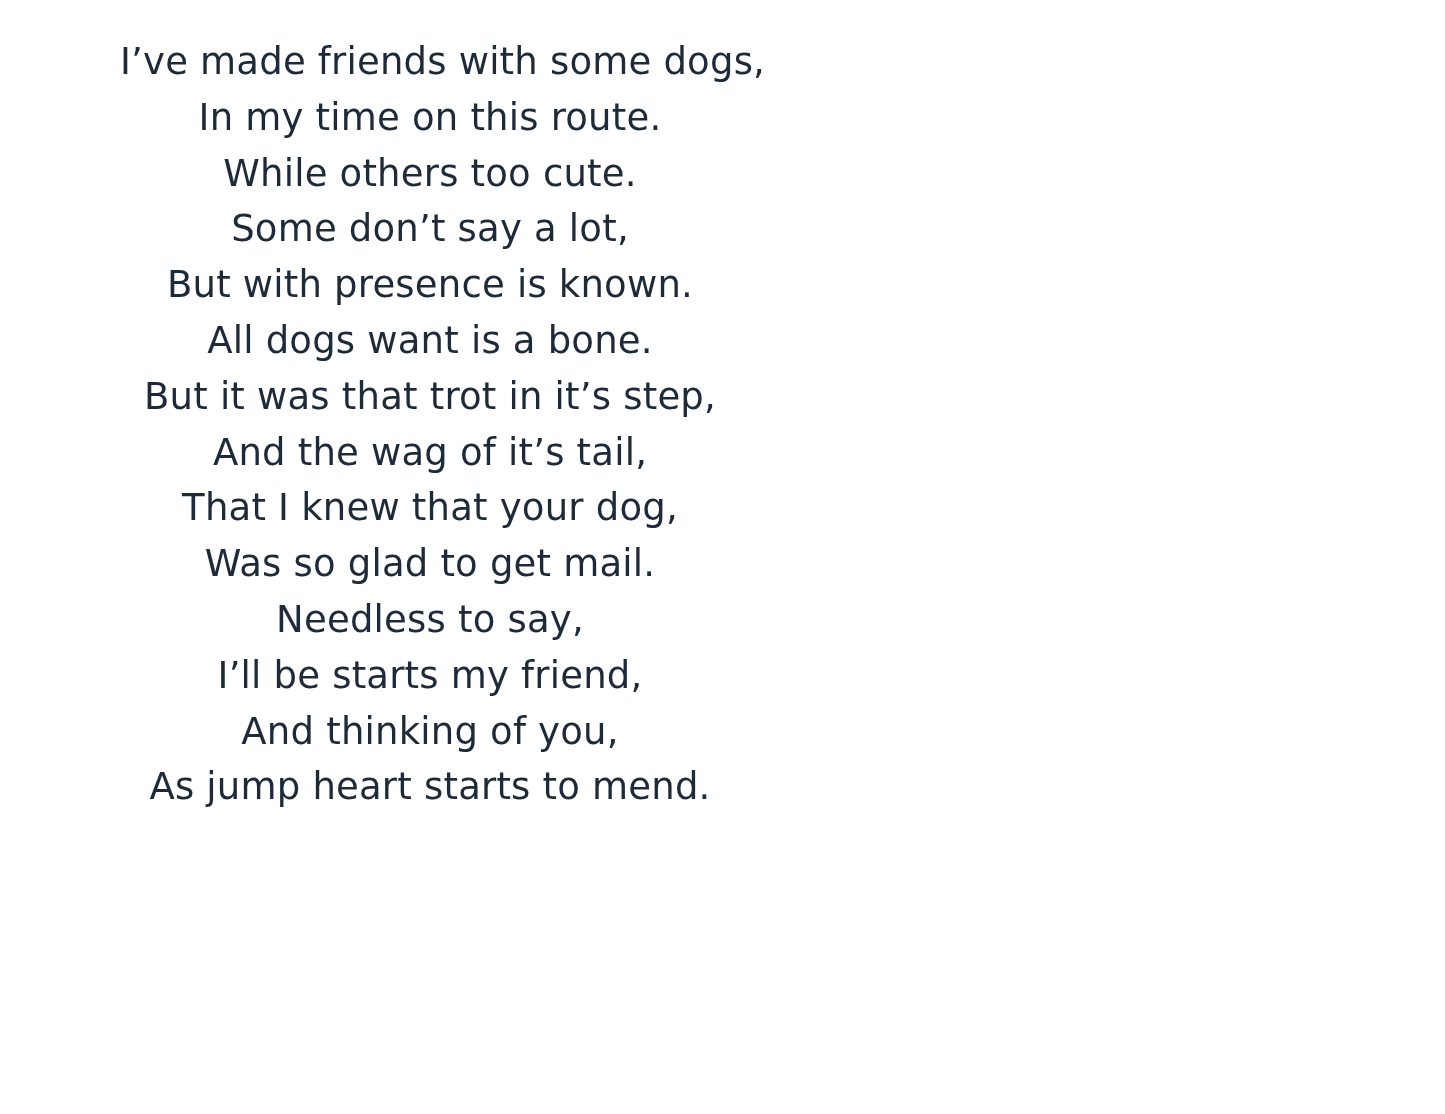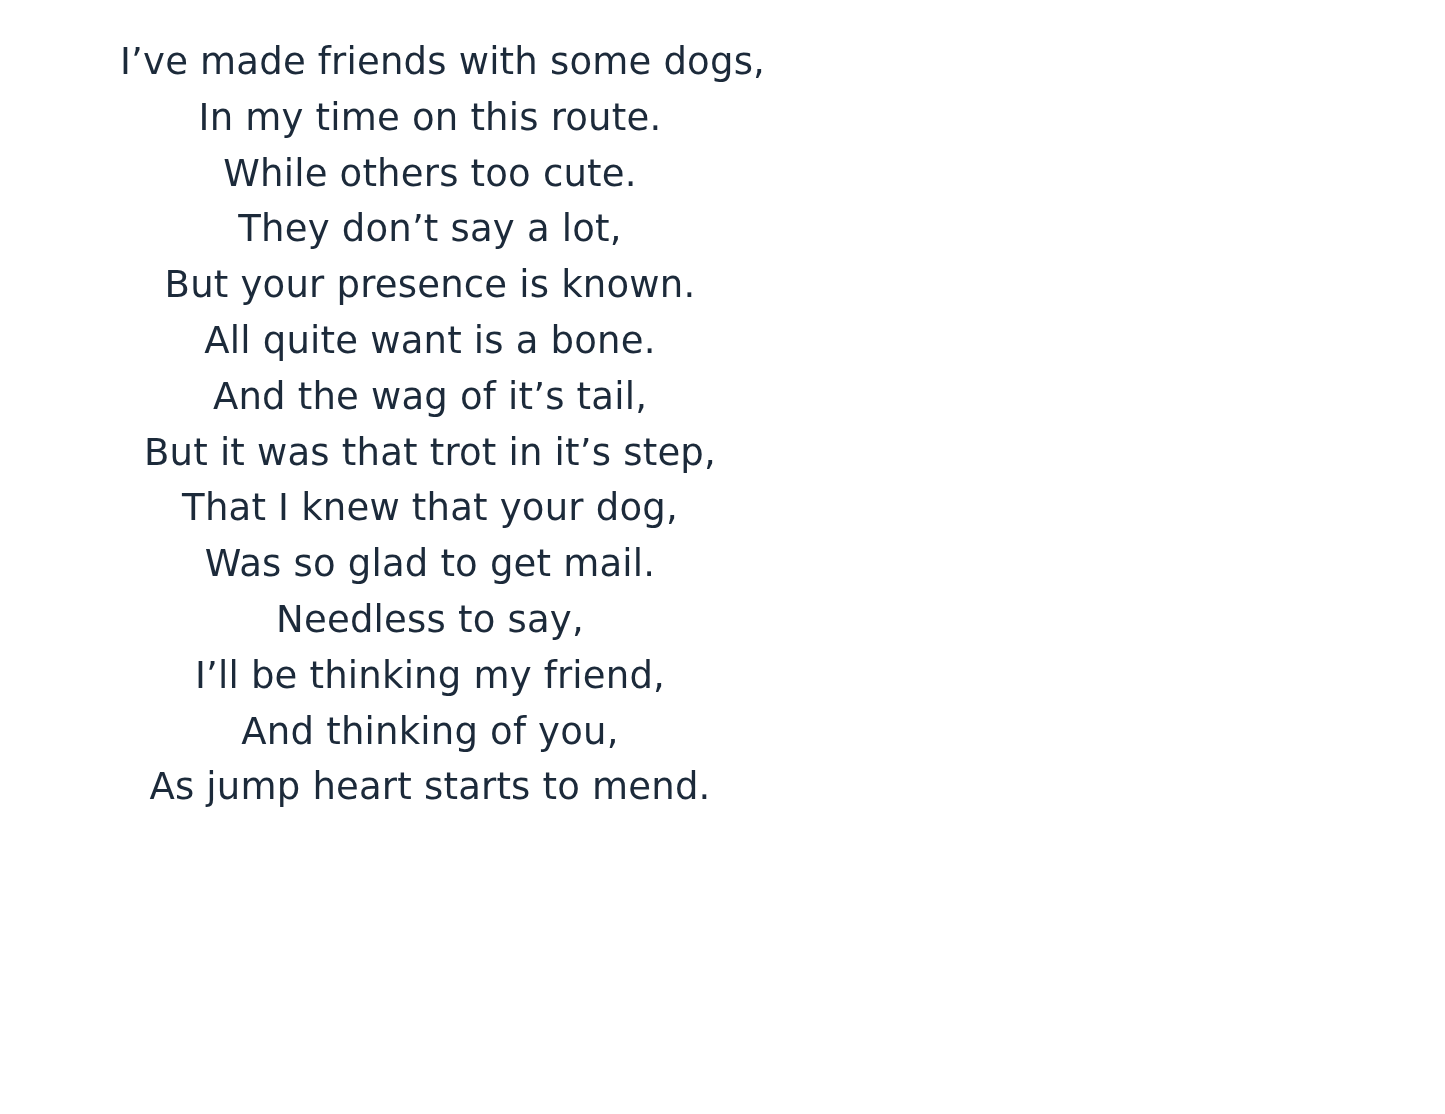--- a/index.html
+++ b/index.html
@@ -41,25 +41,25 @@
   }
 </style>
 </head>
 <body>
 
 <div class="page">
   <div class="poem">
     <span class="line">I’ve made friends with some dogs,</span>
     <span class="line">In my time on this route.</span>
     <span class="line">While others too cute.</span>
-    <span class="line">They don’t say a lot,</span>
-    <span class="line">But your presence is known.</span>
-    <span class="line">All quite want is a bone.</span>
+    <span class="line">Some don’t say a lot,</span>
+    <span class="line">But with presence is known.</span>
+    <span class="line">All dogs want is a bone.</span>
+    <span class="line">But it was that trot in it’s step,</span>
     <span class="line">And the wag of it’s tail,</span>
-    <span class="line">But it was that trot in it’s step,</span>
     <span class="line">That I knew that your dog,</span>
     <span class="line">Was so glad to get mail.</span>
     <span class="line">Needless to say,</span>
-    <span class="line">I’ll be thinking my friend,</span>
+    <span class="line">I’ll be starts my friend,</span>
     <span class="line">And thinking of you,</span>
     <span class="line">As jump heart starts to mend.</span>
   </div>
 </div>
 
 </body></html>

